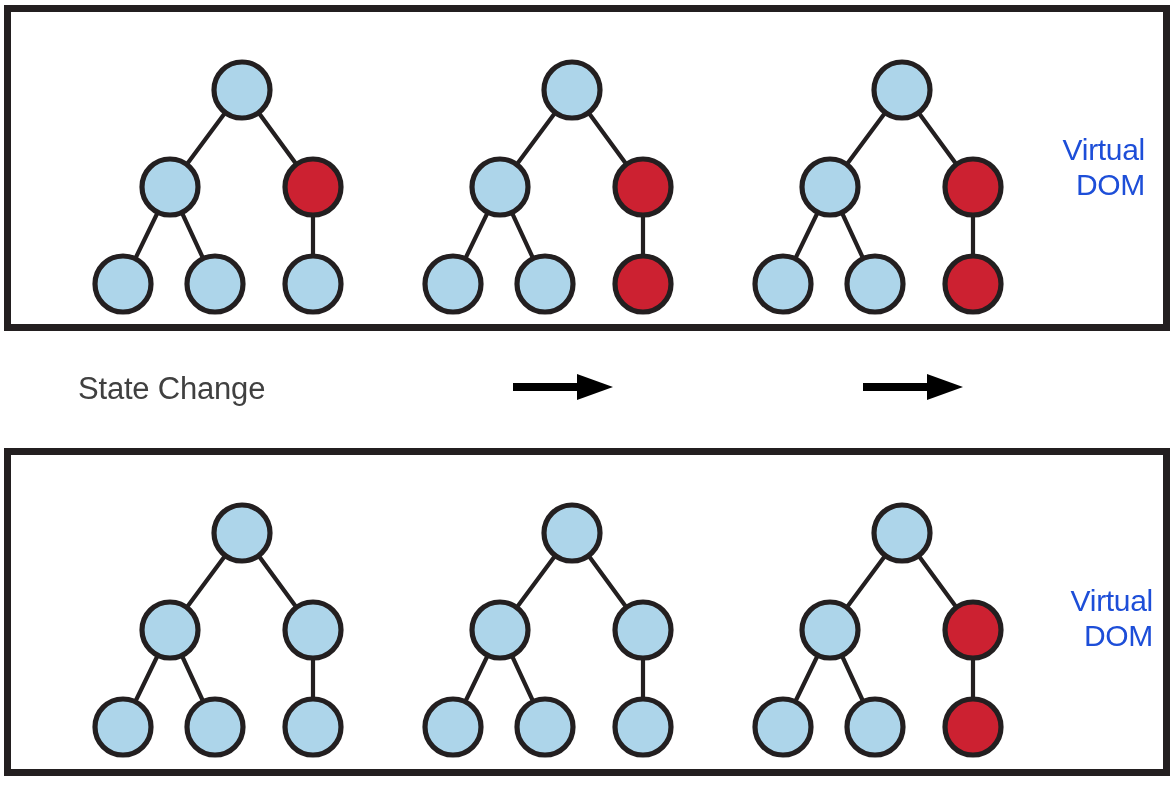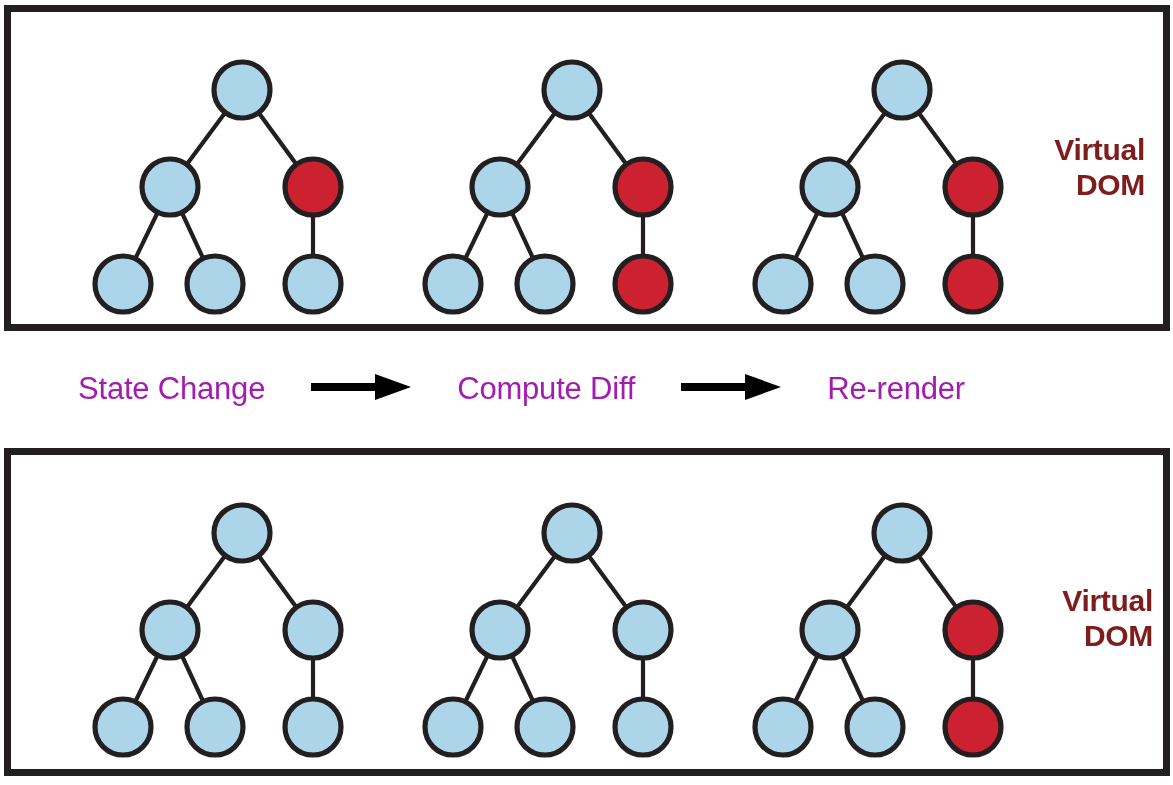--- a/index.html
+++ b/index.html
@@ -14,38 +14,38 @@
     position:absolute;
     background:#ffffff;
     border:7px solid #231f20;
     box-sizing:border-box;
   }
   #panel-virtual-dom{left:4px;top:5px;width:1166px;height:326px;}
   #panel-browser-dom{left:4px;top:448px;width:1166px;height:328px;}
 
   .panel-label{
     position:absolute;
-    font-weight:bold;
-    color:#7f1d1d;
+    font-weight:normal;
+    color:#1d4ed8;
     font-size:30px;
     line-height:1.18;
     text-align:right;
     letter-spacing:-0.3px;
     white-space:pre-line;
   }
   #label-virtual-dom{right:28px;top:132px;width:170px;}
   #label-browser-dom{right:20px;top:583px;width:190px;}
 
   .flow-row{
     position:absolute;left:0;top:358px;width:965px;height:62px;
     display:flex;align-items:center;justify-content:space-between;
     padding-left:78px;box-sizing:border-box;
   }
   .flow-text{
-    font-size:31px;color:#a21caf;white-space:nowrap;
+    font-size:31px;color:#404040;white-space:nowrap;
     letter-spacing:-0.2px;
   }
   .flow-arrow{display:block;}
 
   svg.tree-svg{position:absolute;left:0;top:0;overflow:visible;}
   .edge{stroke:#231f20;stroke-width:4.2;fill:none;stroke-linecap:round;}
   .node{stroke:#231f20;stroke-width:5.2;}
 </style>
 </head>
 <body>
@@ -57,28 +57,26 @@
 DOM</div>
 
   <div class="flow-row">
     <span class="flow-text">State Change</span>
     <span class="flow-arrow">
       <svg width="104" height="30" viewBox="0 0 104 30" aria-hidden="true">
         <line x1="2" y1="15" x2="70" y2="15" stroke="#000" stroke-width="8"></line>
         <polygon points="66,2 102,15 66,28" fill="#000"></polygon>
       </svg>
     </span>
-    <span class="flow-text">Compute Diff</span>
     <span class="flow-arrow">
       <svg width="104" height="30" viewBox="0 0 104 30" aria-hidden="true">
         <line x1="2" y1="15" x2="70" y2="15" stroke="#000" stroke-width="8"></line>
         <polygon points="66,2 102,15 66,28" fill="#000"></polygon>
       </svg>
     </span>
-    <span class="flow-text">Re-render</span>
   </div>
 
   <div class="panel" id="panel-browser-dom"></div>
   <div class="panel-label" id="label-browser-dom">Virtual
 DOM</div>
 
   <div id="trees-layer">
       <svg class="tree-svg" width="330" height="300" style="left: 45px; top: 22px;">
         <line x1="197" y1="68" x2="125" y2="165" class="edge"></line>
         <line x1="197" y1="68" x2="268" y2="165" class="edge"></line>

